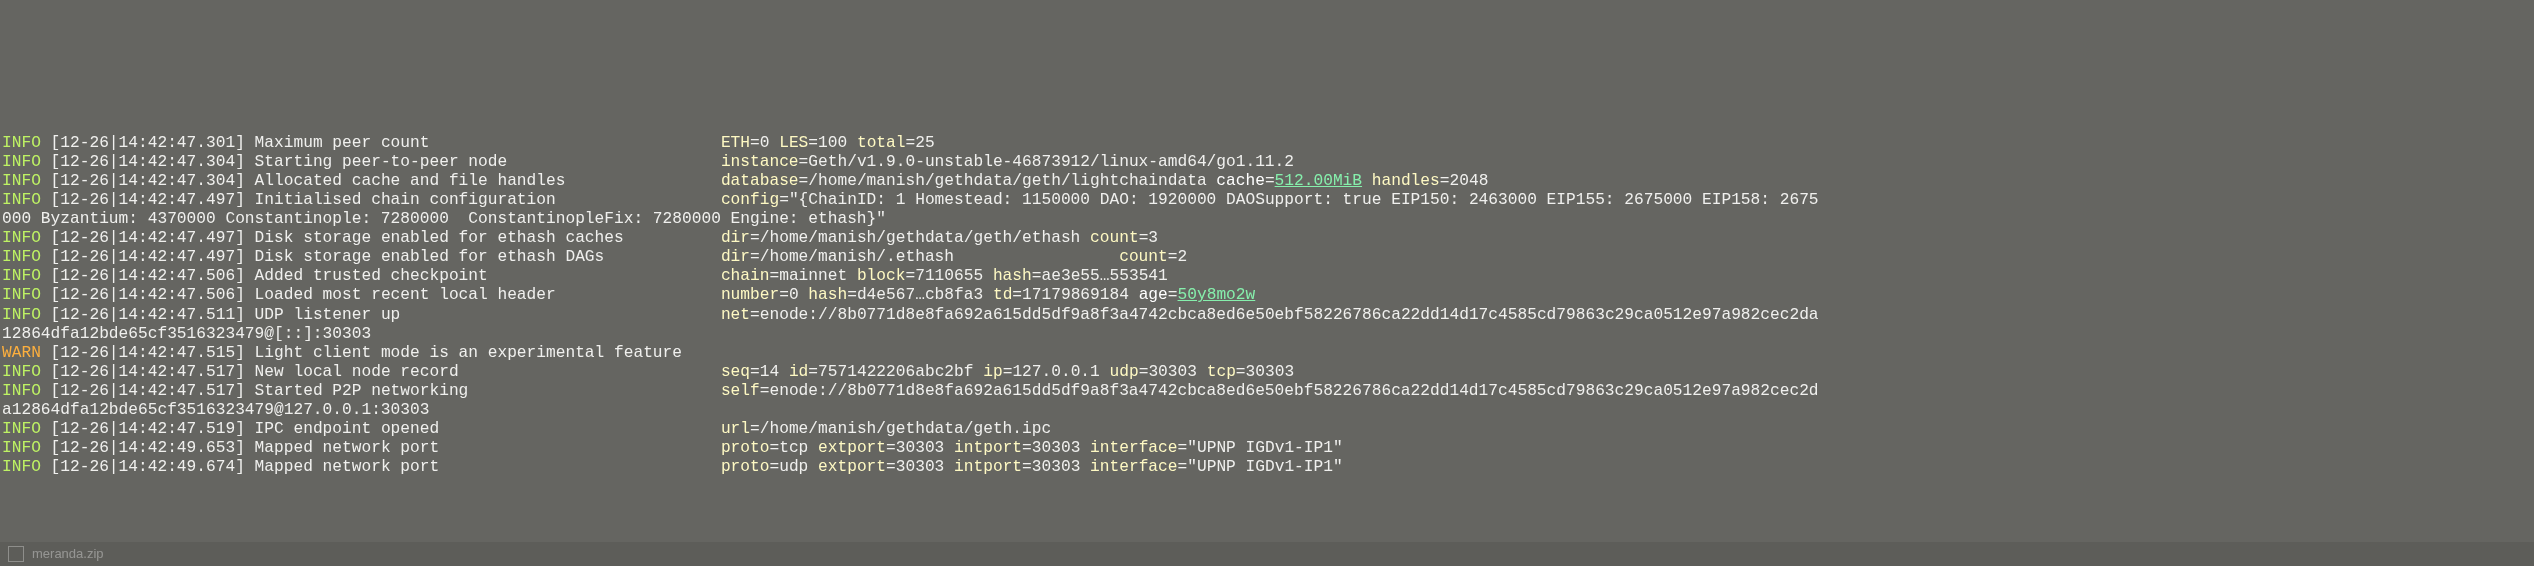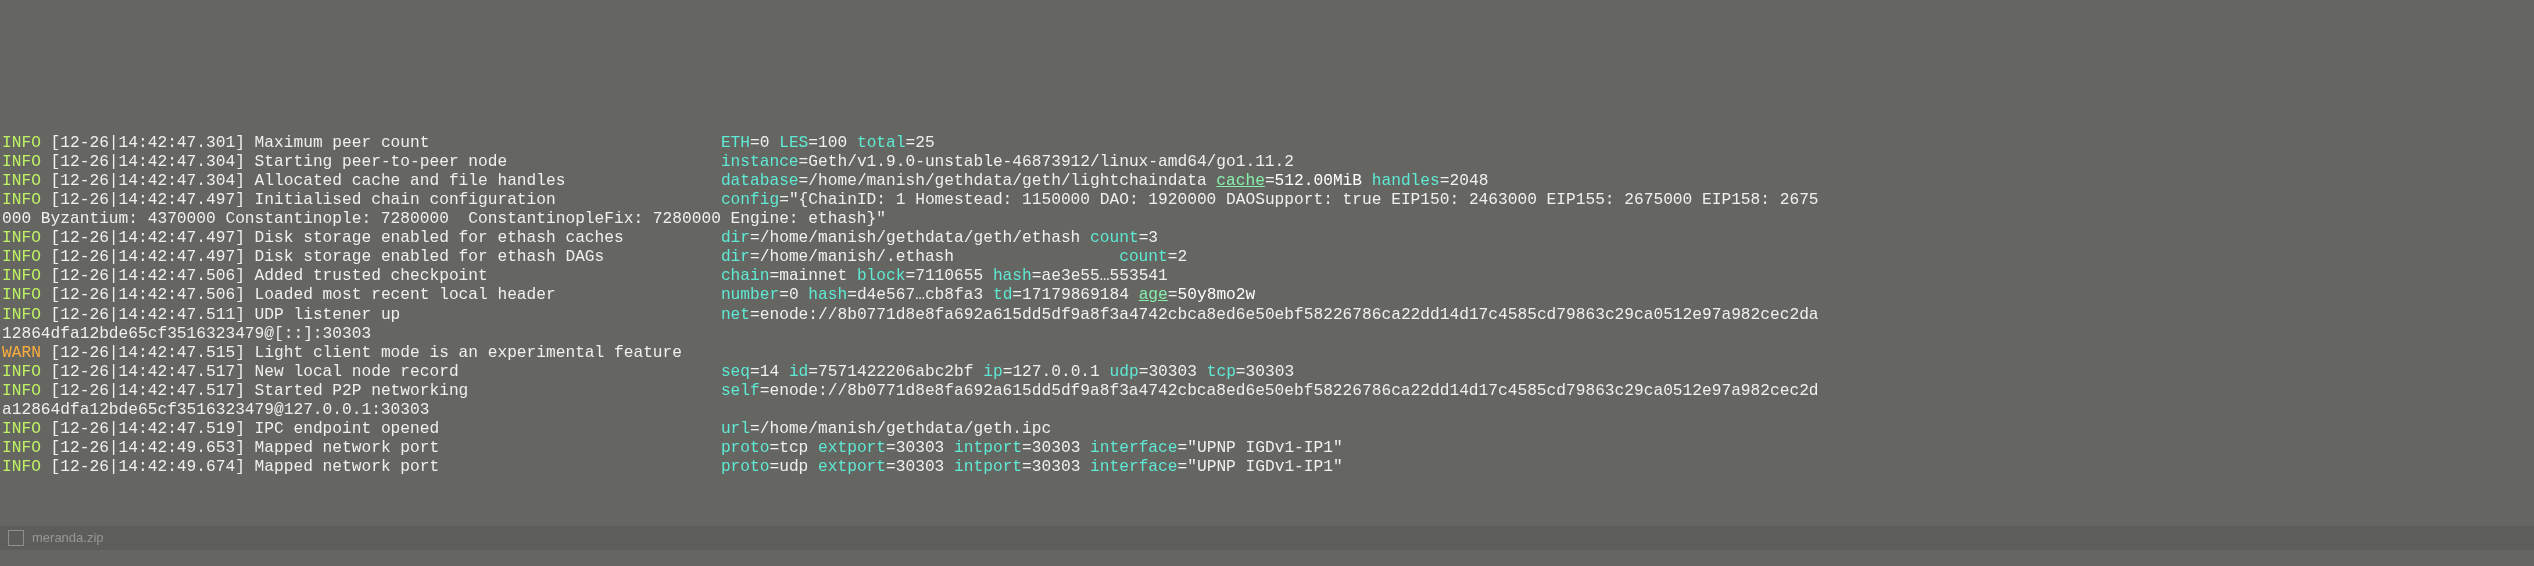--- a/index.html
+++ b/index.html
@@ -14,23 +14,23 @@
     overflow: hidden;
     white-space: pre;
   }
   #terminal {
     position: relative;
     width: 2534px;
     padding: 0 2px;
   }
   .lvl-info { color: #bef264; }
   .lvl-warn { color: #fcaf3e; margin-top: 14px; }
-  .key      { color: #5eead4; }
-  .dim-key  { color: #86efac; text-decoration: underline; }
-  .dim-val  { color: #ffffff; }
+  .key      { color: #fef9c3; }
+  .dim-key  { color: #ffffff; }
+  .dim-val  { color: #86efac; text-decoration: underline; }
   .eq       { color: #f0f0ee; }
   .val      { color: #f0f0ee; }
 
   
   #bg-layer {
     position: absolute;
     inset: 0;
     z-index: -1;
     font-family: Georgia, "Liberation Serif", serif;
     color: #3a382e;
@@ -47,21 +47,21 @@
     color: #fef9c3;
     font-family: "Liberation Sans", Arial, sans-serif;
   }
   #bg-layer .cmd {
     font-family: "Liberation Mono", monospace;
     font-size: 18px;
     color: #2b2a22;
   }
   #status-bar {
     position: absolute;
-    bottom: 16px;
+    bottom: 0;
     left: 0;
     right: 0;
     height: 24px;
     background: rgba(0,0,0,0.08);
     font-family: "Liberation Sans", Arial, sans-serif;
     font-size: 13px;
     color: rgba(0,0,0,0.55);
     display: flex;
     align-items: center;
     justify-content: space-between;

